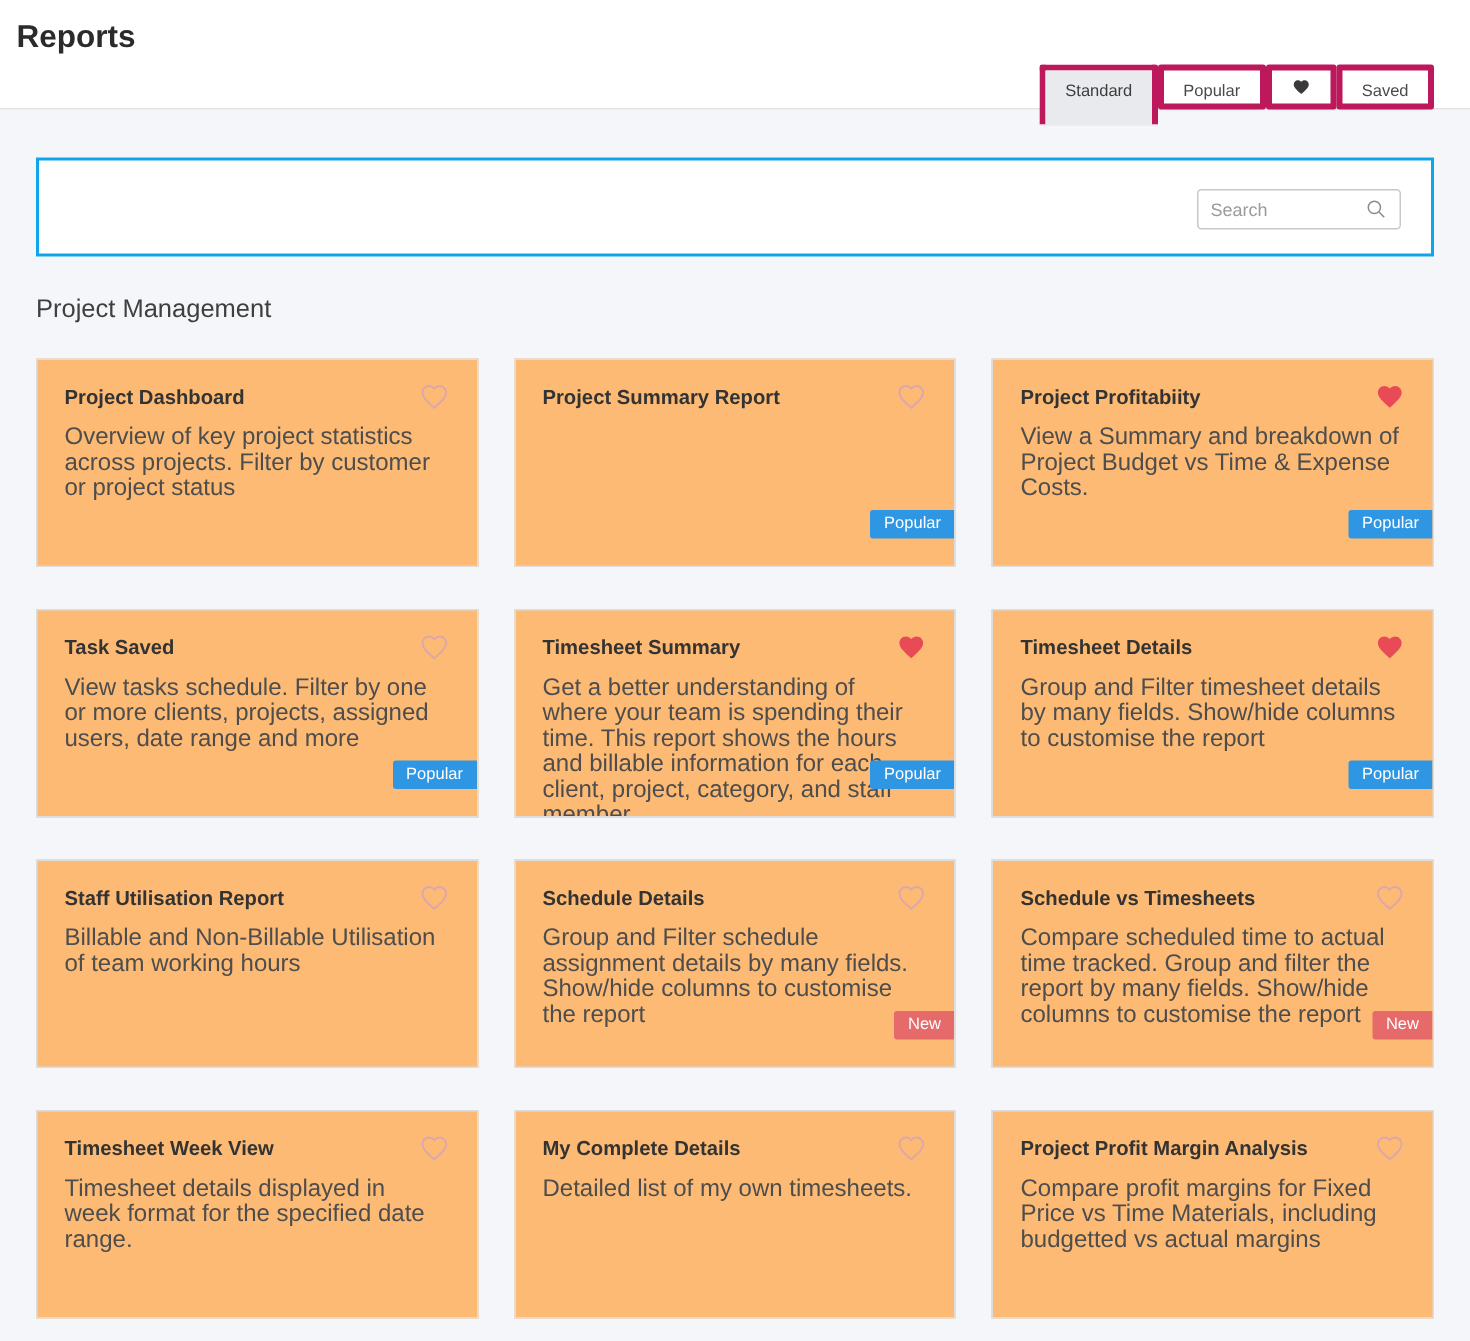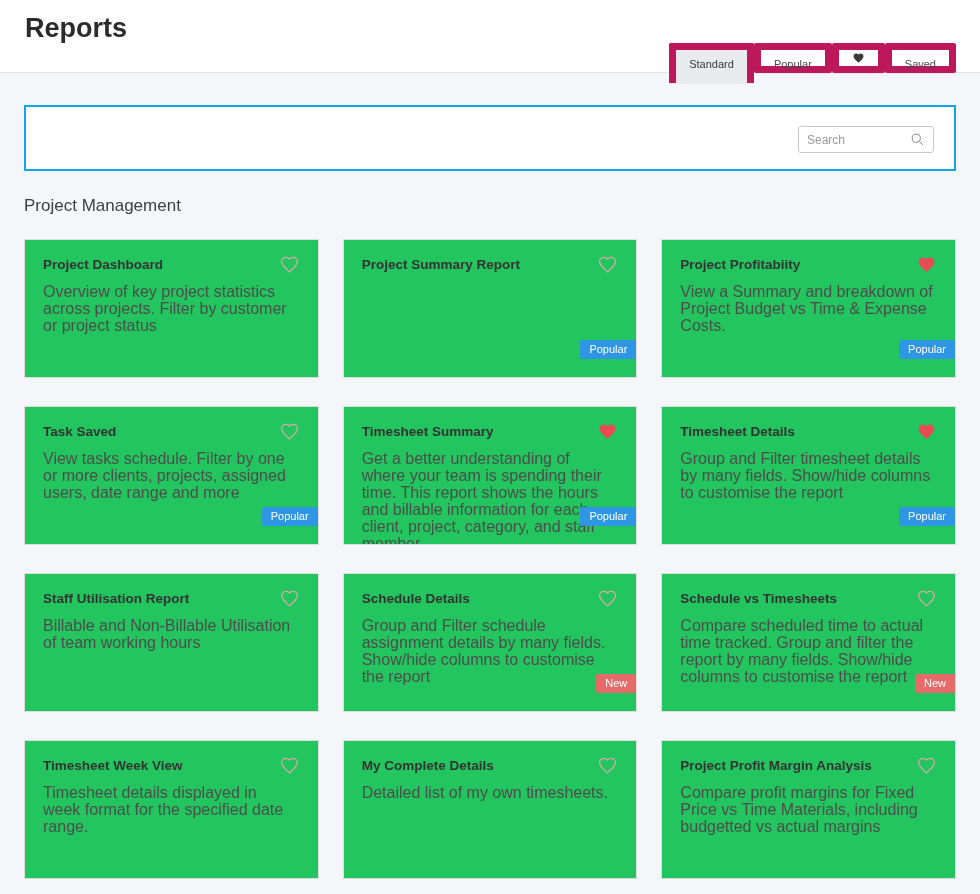--- a/index.html
+++ b/index.html
@@ -11,35 +11,35 @@
   }
   
   .header {
     position: relative;
     height: 73px;
     background: #ffffff;
     border-bottom: 1px solid #e2e2e2;
   }
   .page-title {
     position: absolute;
-    left: 25px; top: 13px;
-    font-size: 27px;
+    left: 11px; top: 13px;
+    font-size: 21px;
     font-weight: bold;
     color: #2b2b2b;
   }
   .tabs {
     position: absolute;
     right: 24px; top: 43px;
     display: flex;
     align-items: flex-start;
     z-index: 3;
   }
   .tab {
     background: #ffffff;
-    border: 7px solid #be185d;
+    border: 4px solid #be185d;
     border-radius: 2px;
     height: 30px;
     line-height: 28px;
     padding: 0 13px;
     margin-left: 0;
     font-size: 11px;
     color: #4a4a4a;
     cursor: pointer;
     box-shadow: 0 1px 1px rgba(0,0,0,0.04);
   }
@@ -109,21 +109,21 @@
   .card-grid {
     margin: 23px 24px 0 24px;
     display: grid;
     grid-template-columns: repeat(3, 1fr);
     grid-auto-rows: 139px;
     column-gap: 24px;
     row-gap: 28px;
   }
   .card {
     position: relative;
-    background: #22c55e;
+    background: #fdba74;
     border: 1px solid #dddddd;
     padding: 16px 18px 0 18px;
     cursor: pointer;
     overflow: hidden;
   }
   .card-title {
     font-size: 13.5px;
     font-weight: bold;
     color: #333333;
     padding-right: 34px;

